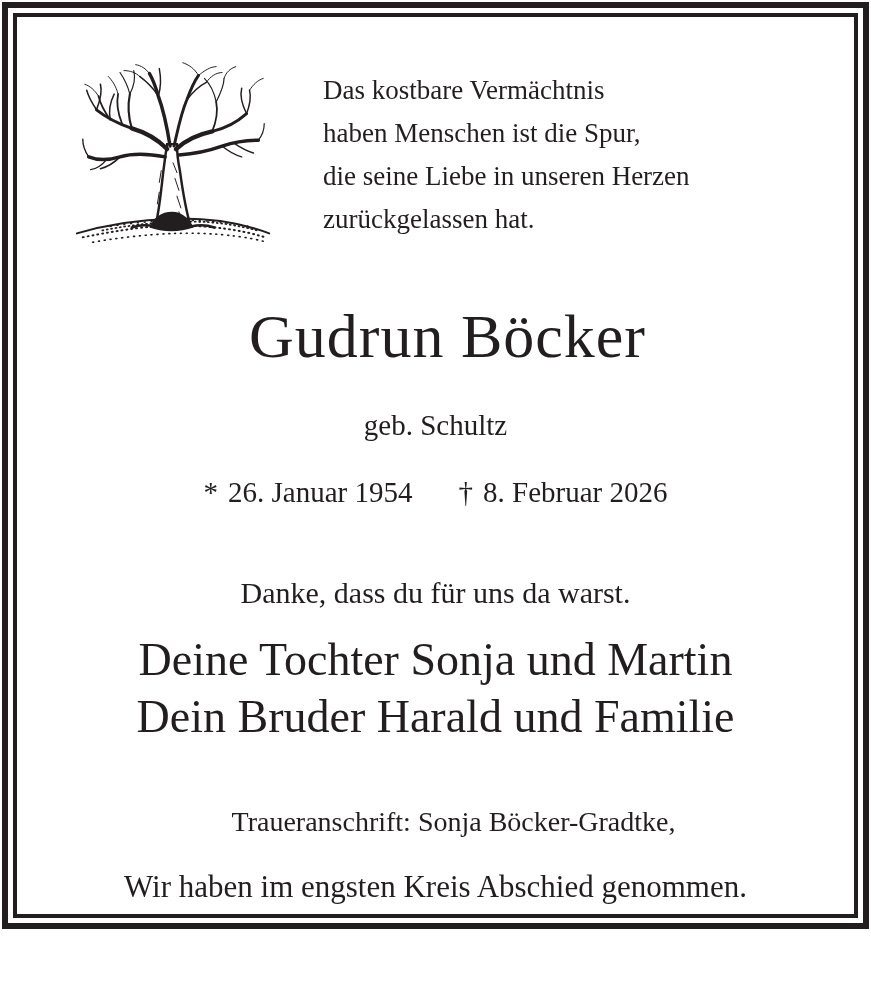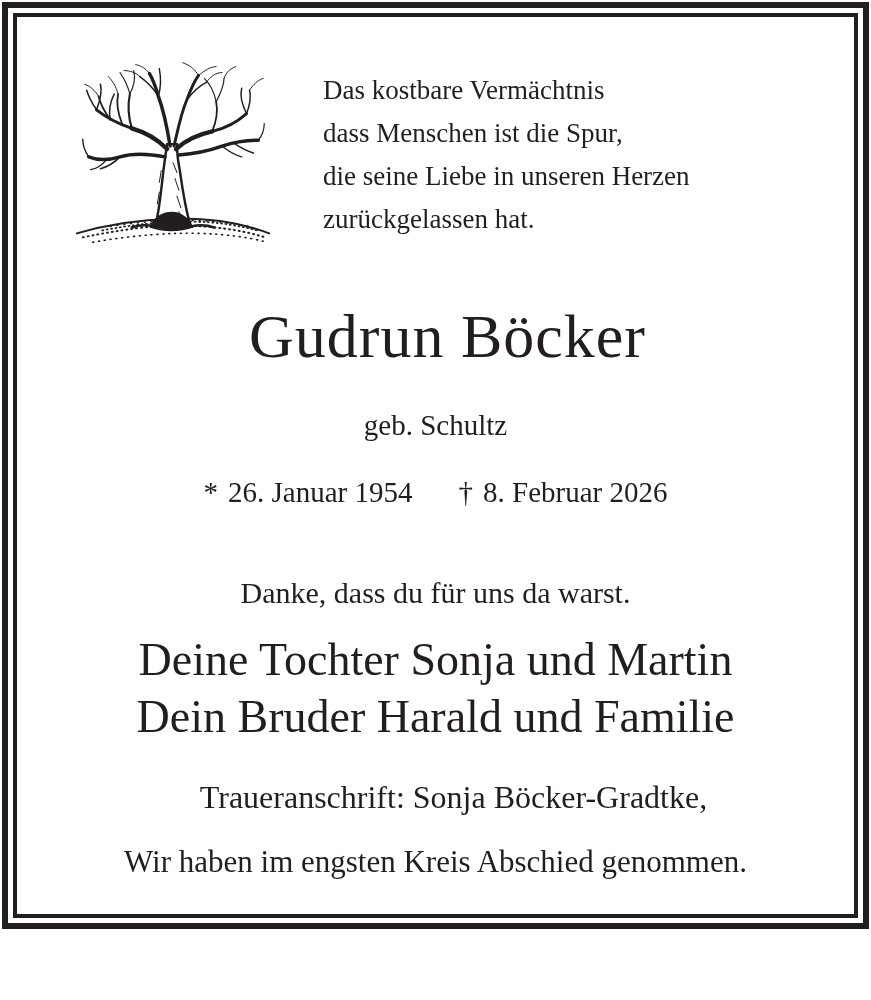--- a/index.html
+++ b/index.html
@@ -66,22 +66,22 @@
     margin-top:62px;
     font-size:30px;
     line-height:40px;
   }
   .mourners{
     margin-top:18px;
     font-size:46px;
     line-height:57px;
   }
   .address{
-    margin-top:33px;
-    font-size:32px;
+    margin-top:58px;
+    font-size:28px;
     line-height:38px;
     padding-left:36px;
   }
   .closing{
     margin-top:26px;
     font-size:31px;
     line-height:40px;
   }
 </style>
 </head>
@@ -158,21 +158,21 @@
             <path stroke-width="2" d="M6 184 C36 175 66 170 104 169 C146 168 176 174 202 184"></path>
             <path stroke-width="2" stroke-dasharray="1 4" d="M12 188 C52 180 82 176 106 176 C142 176 172 180 198 188"></path>
             <path stroke-width="1.7" stroke-dasharray="1 5" d="M22 193 C62 186 102 183 132 184 C160 185 180 188 196 192"></path>
             <path stroke-width="1.8" stroke-dasharray="1 3.5" d="M32 181 C62 175 92 172 122 172 C150 172 170 176 190 181"></path>
             <path stroke-width="1.5" stroke-dasharray="1 6" d="M40 177 C70 172 100 170 130 171 C152 172 168 174 182 177"></path>
           </g>
         </svg>
       </div>
       <div class="verse">
         <div>Das kostbare Vermächtnis</div>
-        <div>dass Menschen ist die Spur,</div>
+        <div>haben Menschen ist die Spur,</div>
         <div>die seine Liebe in unseren Herzen</div>
         <div>zurückgelassen hat.</div>
       </div>
     </div>
 
     <div class="name">Gudrun Böcker</div>
 
     <div class="maiden">geb. Schultz</div>
 
     <div class="dates">

